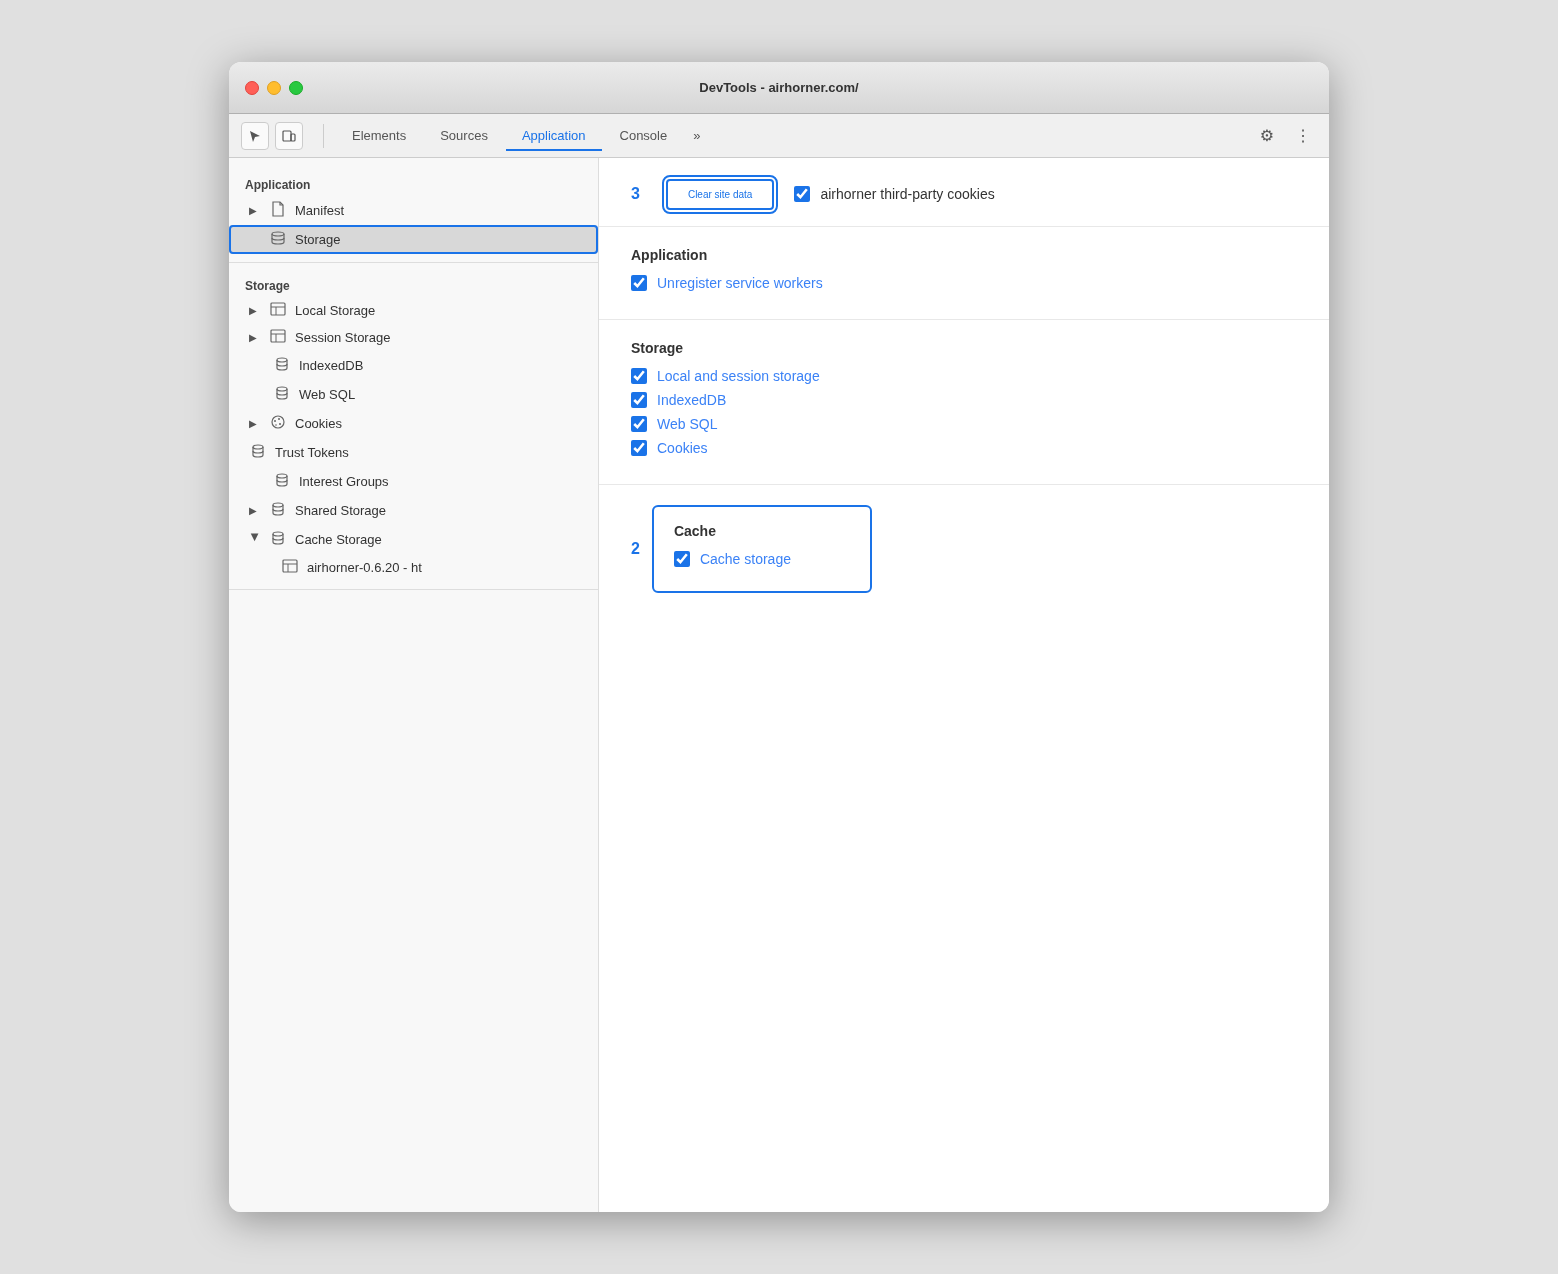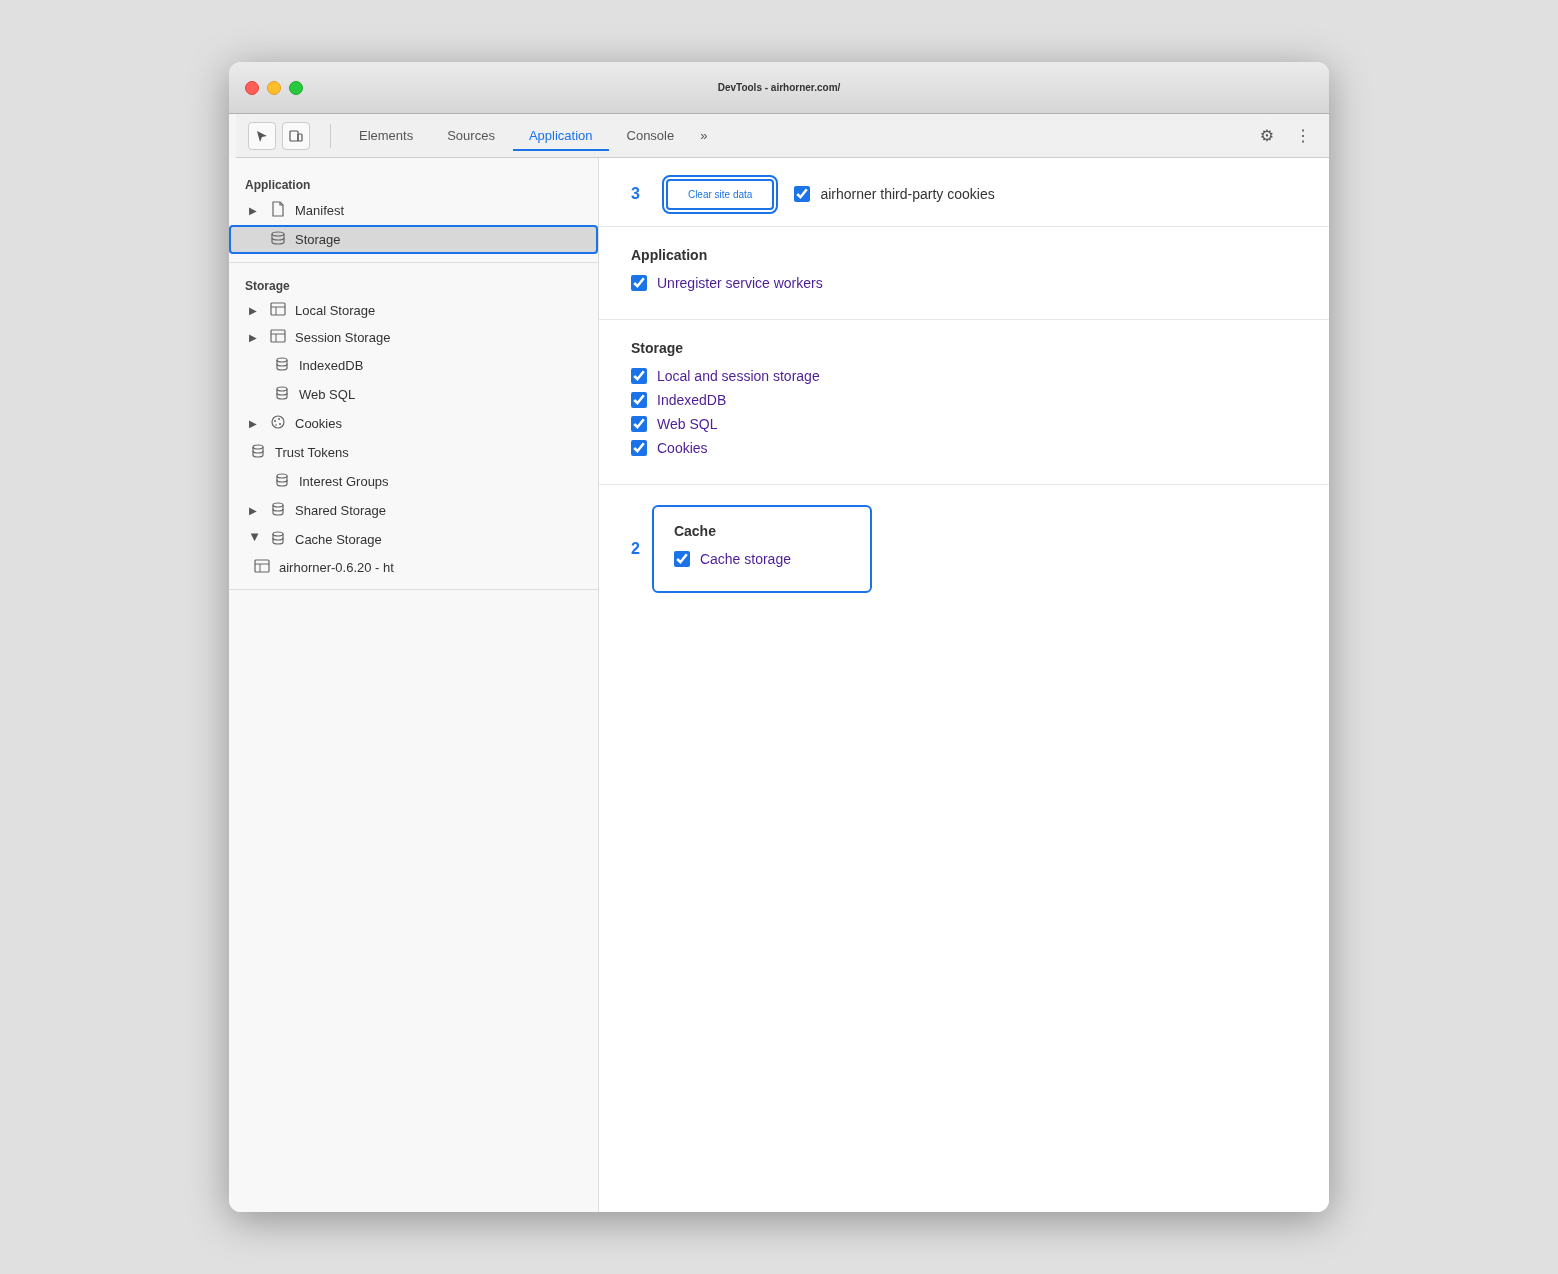--- a/index.html
+++ b/index.html
@@ -40,35 +40,34 @@
       height: 14px;
       border-radius: 50%;
     }
     .tl-close { background: #ff5f57; border: 1px solid #e0443e; }
     .tl-minimize { background: #ffbd2e; border: 1px solid #dfa023; }
     .tl-maximize { background: #28c940; border: 1px solid #1aab29; }
     .title-bar-title {
       position: absolute;
       left: 50%;
       transform: translateX(-50%);
-      font-size: 10px;
+      font-size: 13px;
       font-weight: 600;
       color: #333;
     }
 
     
     .toolbar {
       background: #f0f0f0;
       border-bottom: 1px solid #ccc;
       display: flex;
       align-items: center;
       padding: 0 12px;
       height: 44px;
       gap: 4px;
-      margin-left: 7px;
     }
     .toolbar-icons {
       display: flex;
       gap: 6px;
       margin-right: 8px;
     }
     .toolbar-icon-btn {
       width: 28px;
       height: 28px;
       display: flex;
@@ -238,21 +237,21 @@
       margin: 8px 0;
     }
     .checkbox-row input[type="checkbox"] {
       width: 16px;
       height: 16px;
       accent-color: #1a73e8;
       cursor: pointer;
     }
     .checkbox-label {
       font-size: 14px;
-      color: #4c1d95;
+      color: #3b82f6;
     }
 
     .section-heading {
       font-size: 14px;
       font-weight: 600;
       color: #333;
       margin-bottom: 12px;
     }
 
     .third-party-label {
@@ -439,21 +438,21 @@
         <span class="sidebar-arrow" style="transform:rotate(90deg);display:inline-block;">▶</span>
         <span class="sidebar-icon">
           <svg width="16" height="16" viewBox="0 0 16 16" fill="none">
             <ellipse cx="8" cy="4" rx="5" ry="2" stroke="#666" stroke-width="1.2" fill="none"></ellipse>
             <path d="M3 4v8c0 1.1 2.2 2 5 2s5-.9 5-2V4" stroke="#666" stroke-width="1.2" fill="none"></path>
             <path d="M3 8c0 1.1 2.2 2 5 2s5-.9 5-2" stroke="#666" stroke-width="1.2" fill="none"></path>
           </svg>
         </span>
         <span>Cache Storage</span>
       </div>
-      <div class="sidebar-item" style="padding-left:24px">
+      <div class="sidebar-item" style="padding-left:52px">
         <span class="sidebar-icon">
           <svg width="16" height="14" viewBox="0 0 16 14" fill="none">
             <rect x="1" y="1" width="14" height="12" rx="1" stroke="#666" stroke-width="1.2" fill="none"></rect>
             <line x1="1" y1="5" x2="15" y2="5" stroke="#666" stroke-width="1"></line>
             <line x1="6" y1="5" x2="6" y2="13" stroke="#666" stroke-width="1"></line>
           </svg>
         </span>
         <span>airhorner-0.6.20 - ht</span>
       </div>
 

